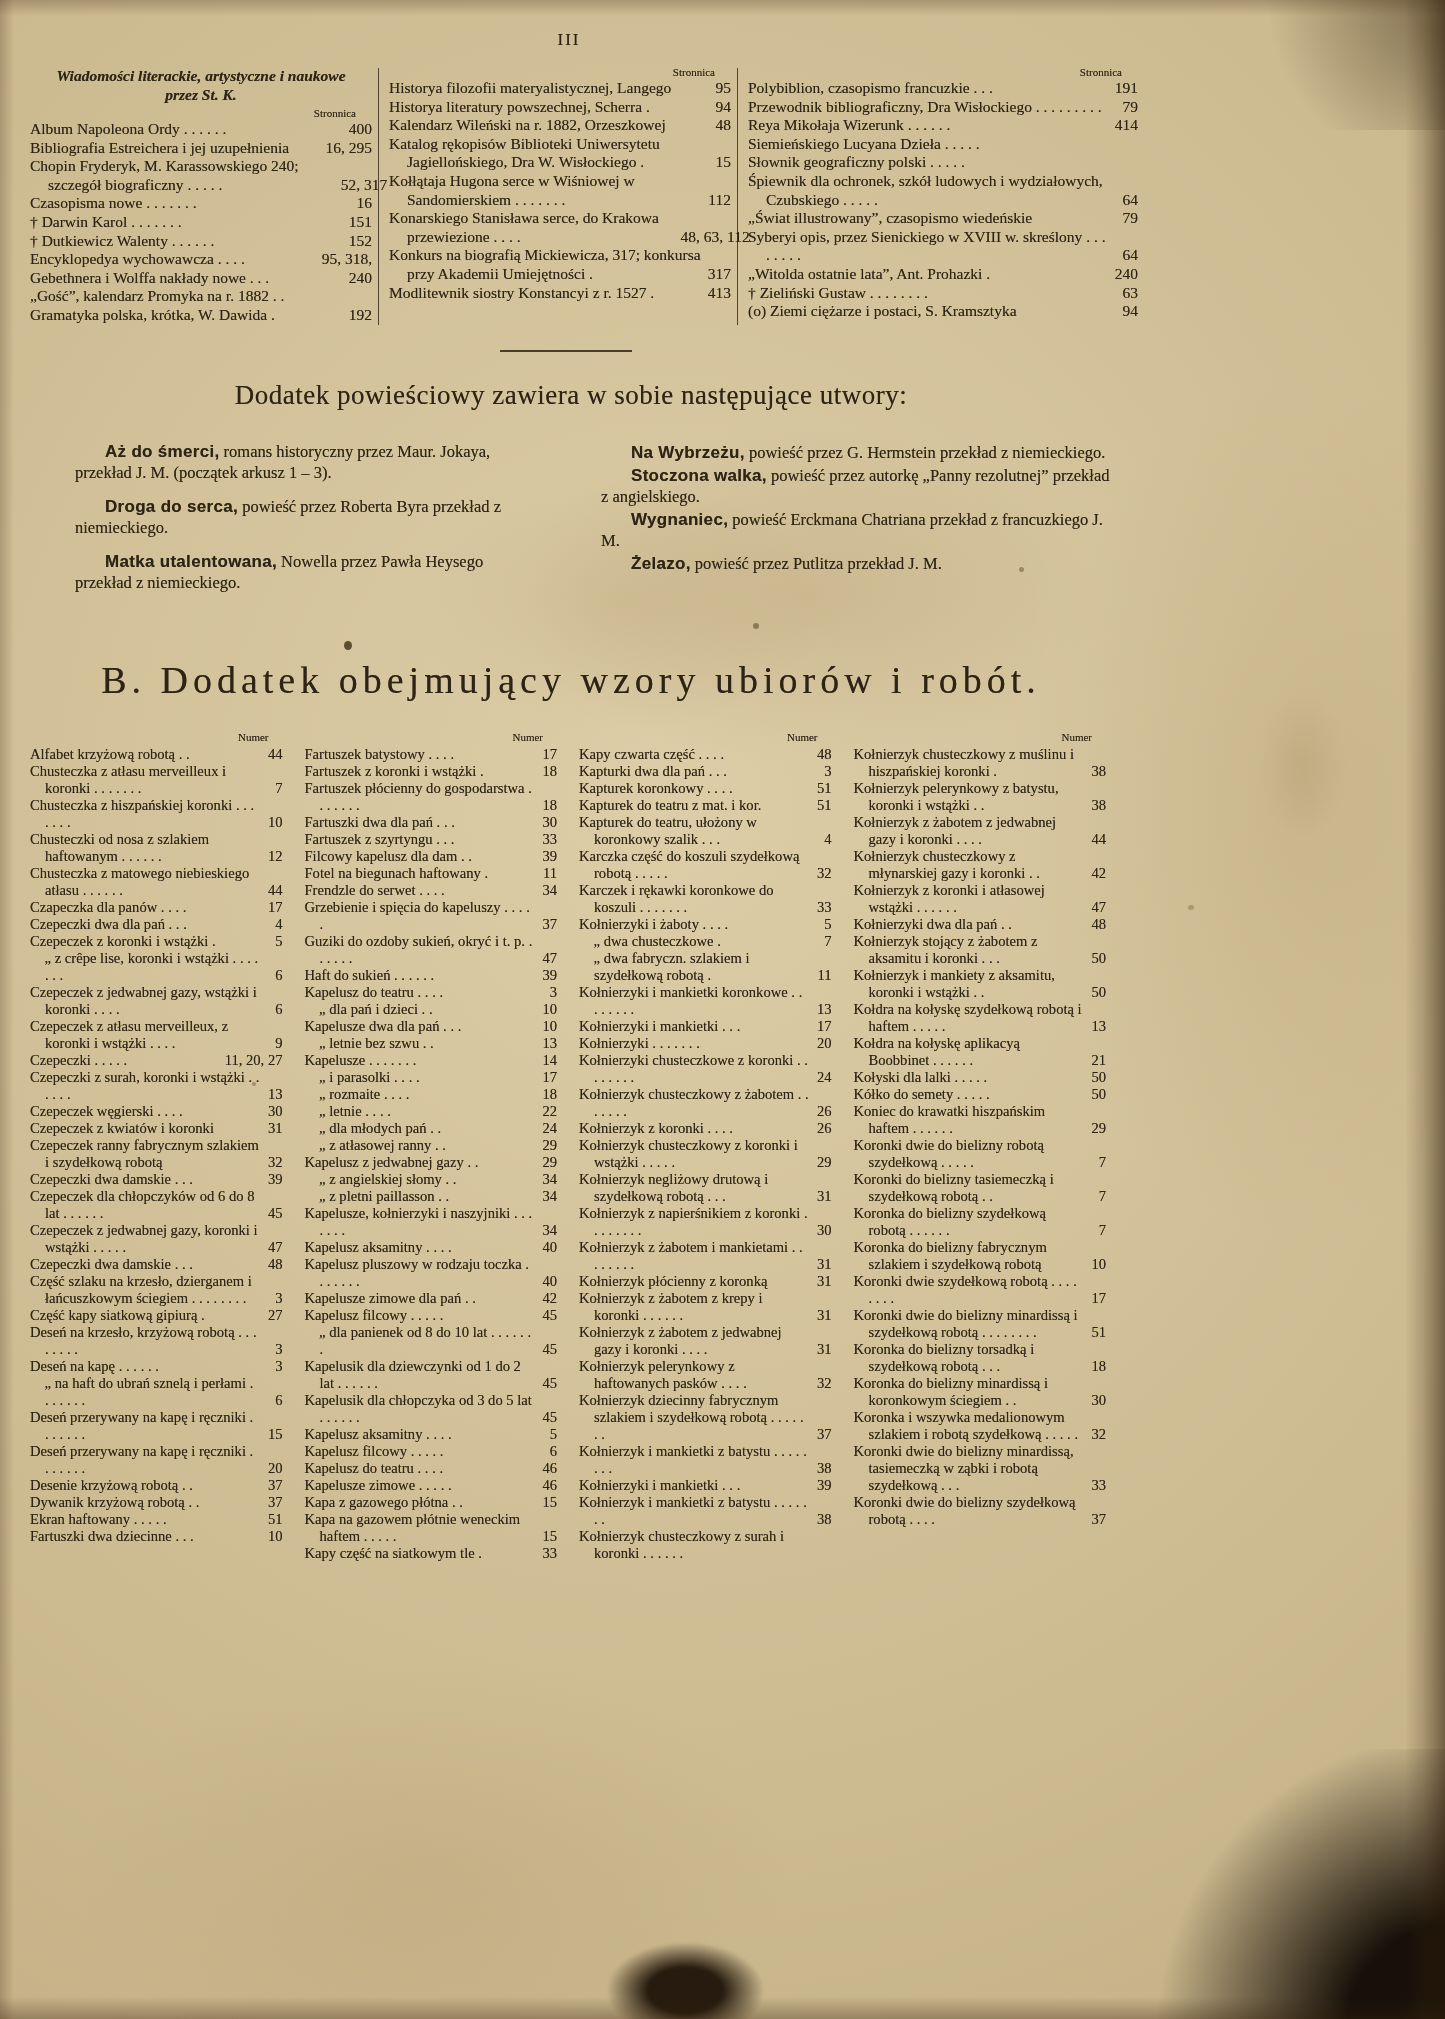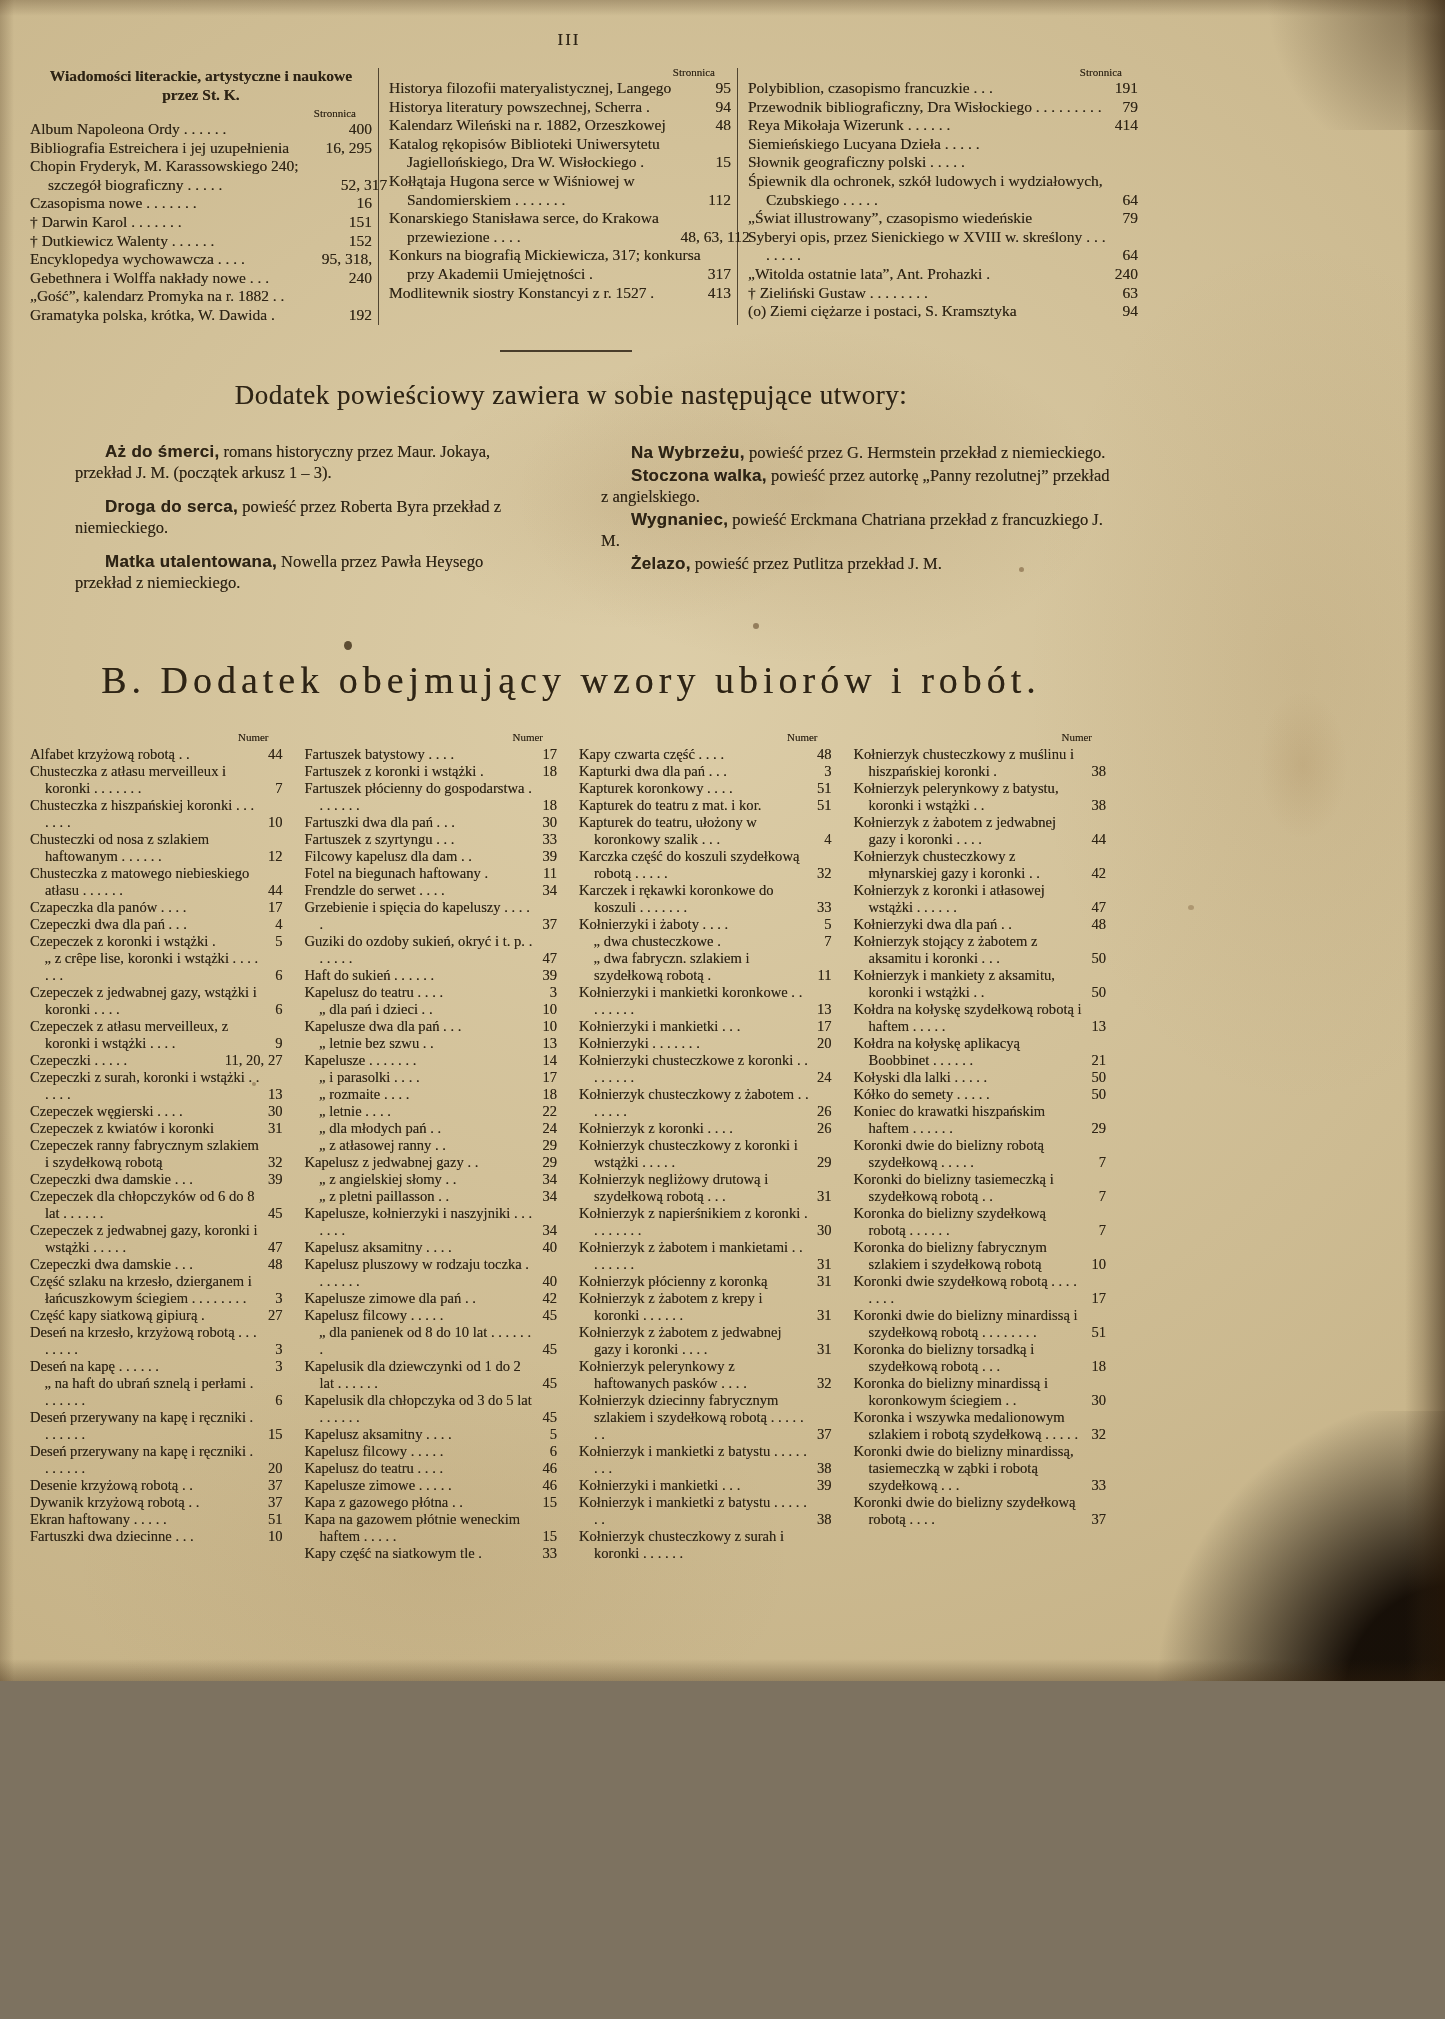--- a/index.html
+++ b/index.html
@@ -1,17 +1,17 @@
 <!DOCTYPE html>
 <html><head>
 <meta charset="utf-8">
 <style>
   html,body { margin:0; padding:0; background:#7d7260; }
   .page {
-    position:relative; width:1445px; height:1681px; overflow:hidden;
+    position:relative; width:1445px; height:2019px; overflow:hidden;
     font-family:"Liberation Serif","DejaVu Serif",serif;
     color:#2e2415;
     background-color:#c2ae82;
     background-image:
       radial-gradient(ellipse 420px 240px at 56% 29.5%, rgba(139,104,56,.16), rgba(139,104,56,0) 70%),
       radial-gradient(ellipse 300px 180px at 43% 30%, rgba(139,104,56,.10), rgba(139,104,56,0) 70%),
       radial-gradient(ellipse 380px 600px at 90% 40%, rgba(145,110,60,.12), rgba(145,110,60,0) 72%),
       radial-gradient(ellipse 500px 300px at 30% 93%, rgba(145,110,60,.10), rgba(145,110,60,0) 72%),
       radial-gradient(ellipse 130% 100% at 46% 40%, rgba(238,226,193,.60), rgba(238,226,193,0) 80%);
     text-shadow:0 0 .5px rgba(46,36,21,.55);
@@ -20,21 +20,21 @@
 
   
   .pagenum { top:30px; left:30px; width:1078px; text-align:center; font-size:17px; letter-spacing:2px; }
 
   
   .sectA { top:66px; left:30px; width:1108px; display:flex; align-items:stretch; }
   .colA1 { width:342px; }
   .colA2 { width:342px; padding-left:4px; }
   .colA3 { flex:1; padding-left:4px; }
   .vrule { width:1px; background:rgba(48,37,22,.8); margin:2px 6px 0 6px; }
-  .colA-title { text-align:center; font-weight:bold; font-size:15.5px; line-height:19px; padding:0 6px; }
+  .colA-title { text-align:center; font-weight:bold; font-size:15.5px; line-height:19px; padding:0 6px;font-style:italic; }
   .str { font-size:11px; text-align:right; padding-right:16px; height:13px; line-height:13px; }
   .colA1 .str { margin-top:3px; }
   .rowA { display:flex; align-items:flex-end; font-size:15.5px; line-height:18.6px; }
   .rowA .lbl { flex:1 1 auto; padding-left:18px; text-indent:-18px; }
   .rowA .num { white-space:nowrap; margin-left:4px; min-width:26px; text-align:right; }
 
   
   .sep { top:350px; left:500px; width:132px; border-top:2px solid rgba(48,37,22,.85); height:0; }
 
   

